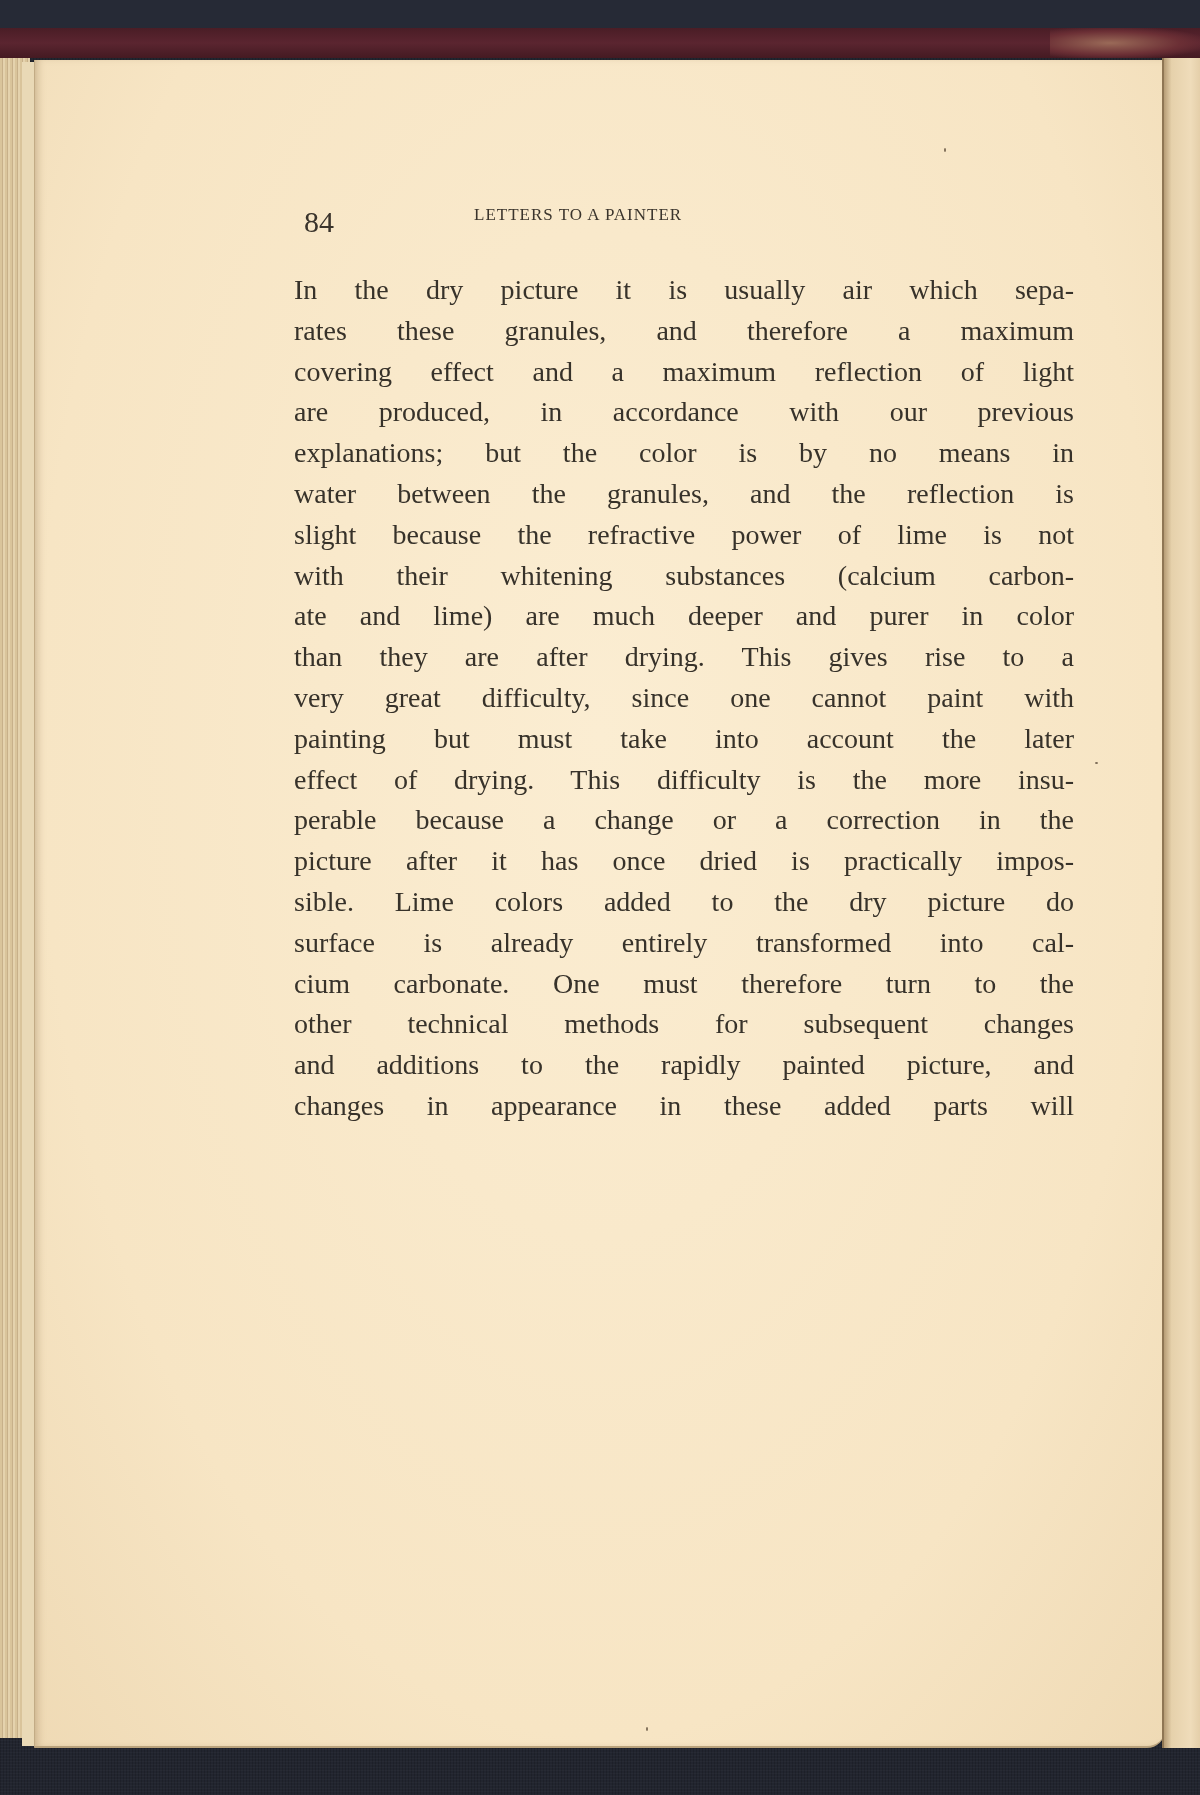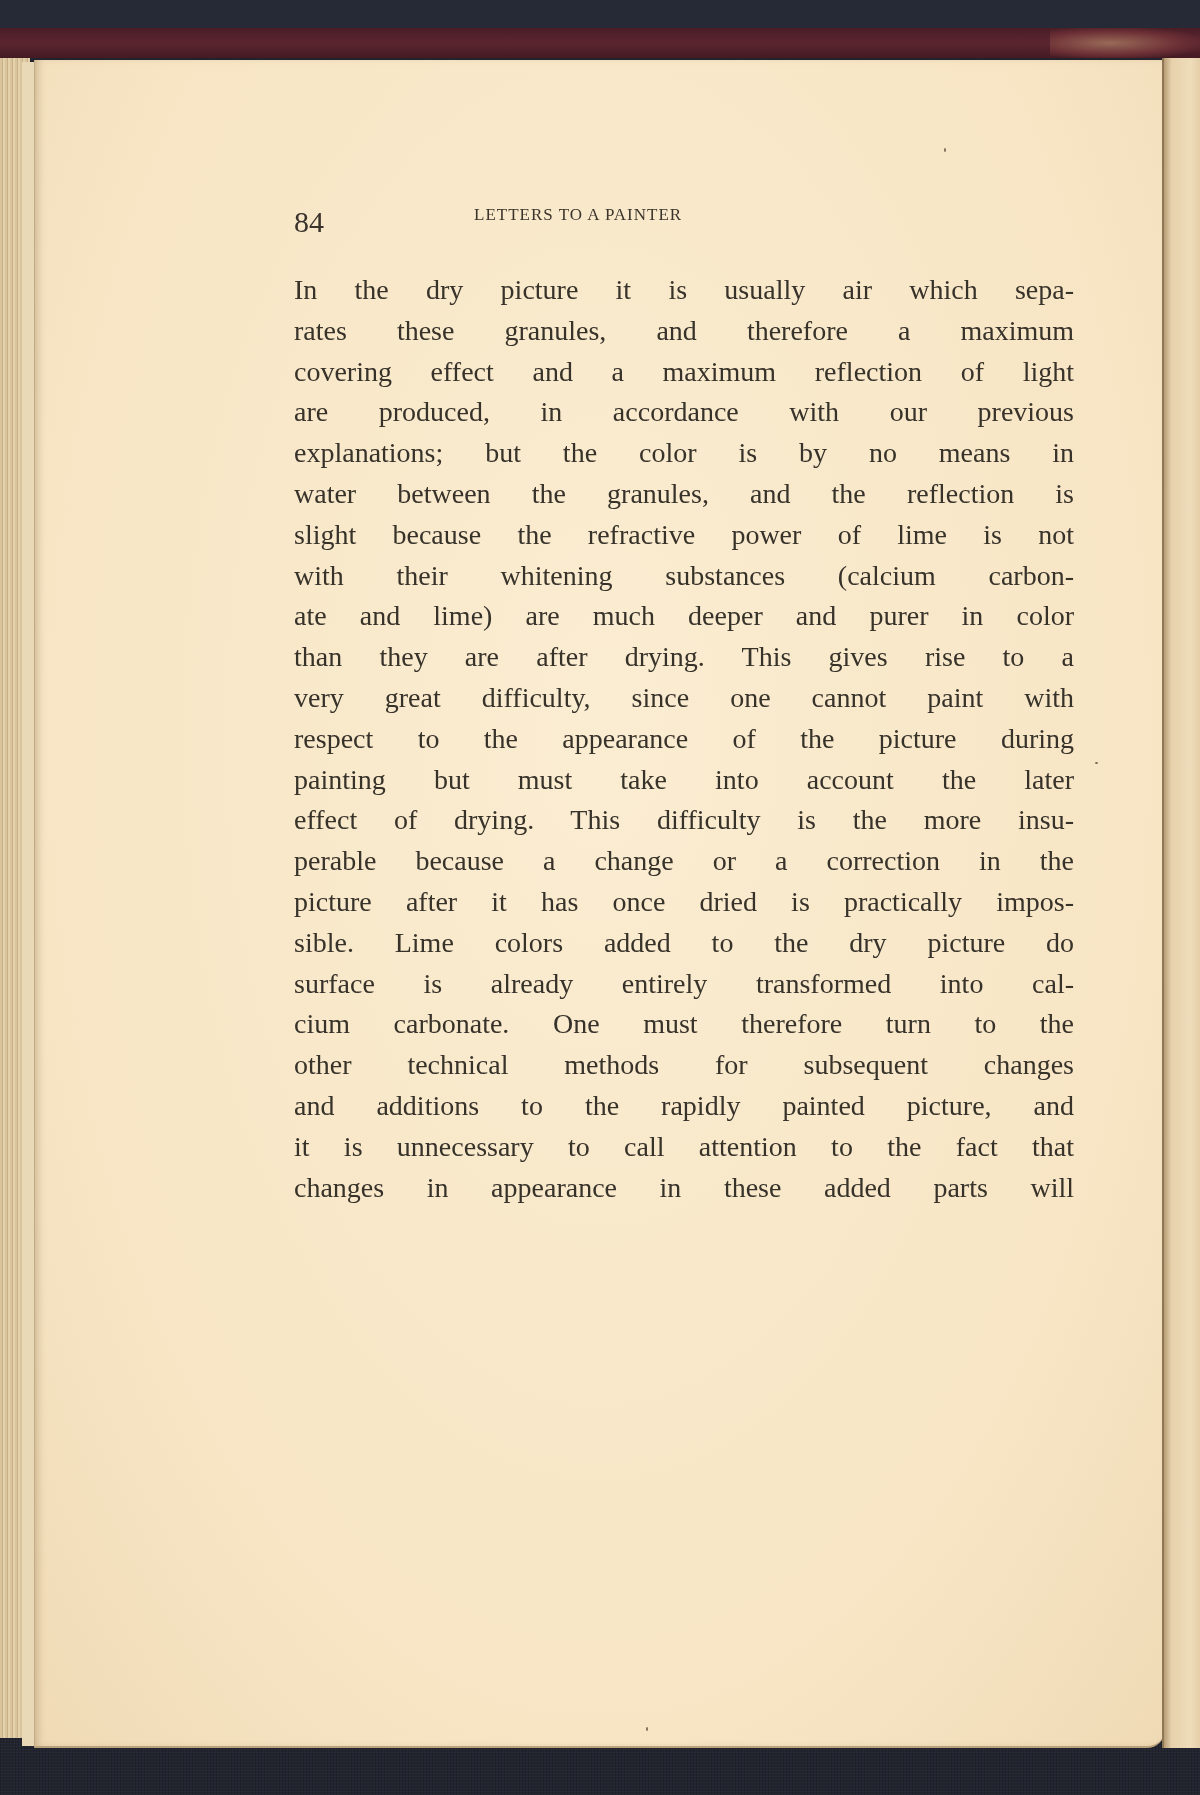--- a/index.html
+++ b/index.html
@@ -43,21 +43,21 @@
     position: absolute; left: 1162px; top: 58px; width: 38px; height: 1690px;
     background: linear-gradient(90deg, #b79d76 0%, #e6d1ab 20%, #efdcba 70%, #e2cca6 100%);
     border-left: 2px solid #8f7654;
   }
   .running-head {
     position: absolute; left: 290px; top: 205px; width: 810px; height: 40px;
     font-family: "Liberation Serif", "DejaVu Serif", serif;
     color: #3a342c;
   }
   .page-number {
-    position: absolute; left: 4px; top: 0; font-size: 30px;
+    position: absolute; left: 14px; top: 0; font-size: 30px;
   }
   .header-title {
     position: absolute; left: 184px; top: 0; font-size: 17px; letter-spacing: 1px;
   }
   .text-block {
     position: absolute; left: 294px; top: 270px; width: 780px;
     font-family: "Liberation Serif", "DejaVu Serif", serif;
     font-size: 28px; line-height: 40.8px; color: #37322a;
   }
   .line {
@@ -89,29 +89,27 @@
   <span class="line">rates these granules, and therefore a maximum</span>
   <span class="line">covering effect and a maximum reflection of light</span>
   <span class="line">are produced, in accordance with our previous</span>
   <span class="line">explanations; but the color is by no means in</span>
   <span class="line">water between the granules, and the reflection is</span>
   <span class="line">slight because the refractive power of lime is not</span>
   <span class="line">with their whitening substances (calcium carbon-</span>
   <span class="line">ate and lime) are much deeper and purer in color</span>
   <span class="line">than they are after drying.  This gives rise to a</span>
   <span class="line">very great difficulty, since one cannot paint with</span>
-  <span class="line">respect to the appearance of the picture during</span>
   <span class="line">painting but must take into account the later</span>
   <span class="line">effect of drying.  This difficulty is the more insu-</span>
   <span class="line">perable because a change or a correction in the</span>
   <span class="line">picture after it has once dried is practically impos-</span>
   <span class="line">sible.  Lime colors added to the dry picture do</span>
   <span class="line">surface is already entirely transformed into cal-</span>
   <span class="line">cium carbonate.  One must therefore turn to the</span>
   <span class="line">other technical methods for subsequent changes</span>
   <span class="line">and additions to the rapidly painted picture, and</span>
-  <span class="line">it is unnecessary to call attention to the fact that</span>
   <span class="line">changes in appearance in these added parts will</span>
 </div>
 
 <div class="speck" style="left:944px;top:148px;width:2px;height:4px;"></div>
 <div class="speck" style="left:1095px;top:762px;width:3px;height:2px;"></div>
 <div class="speck" style="left:646px;top:1727px;width:2px;height:4px;"></div>
 
 </body></html>

